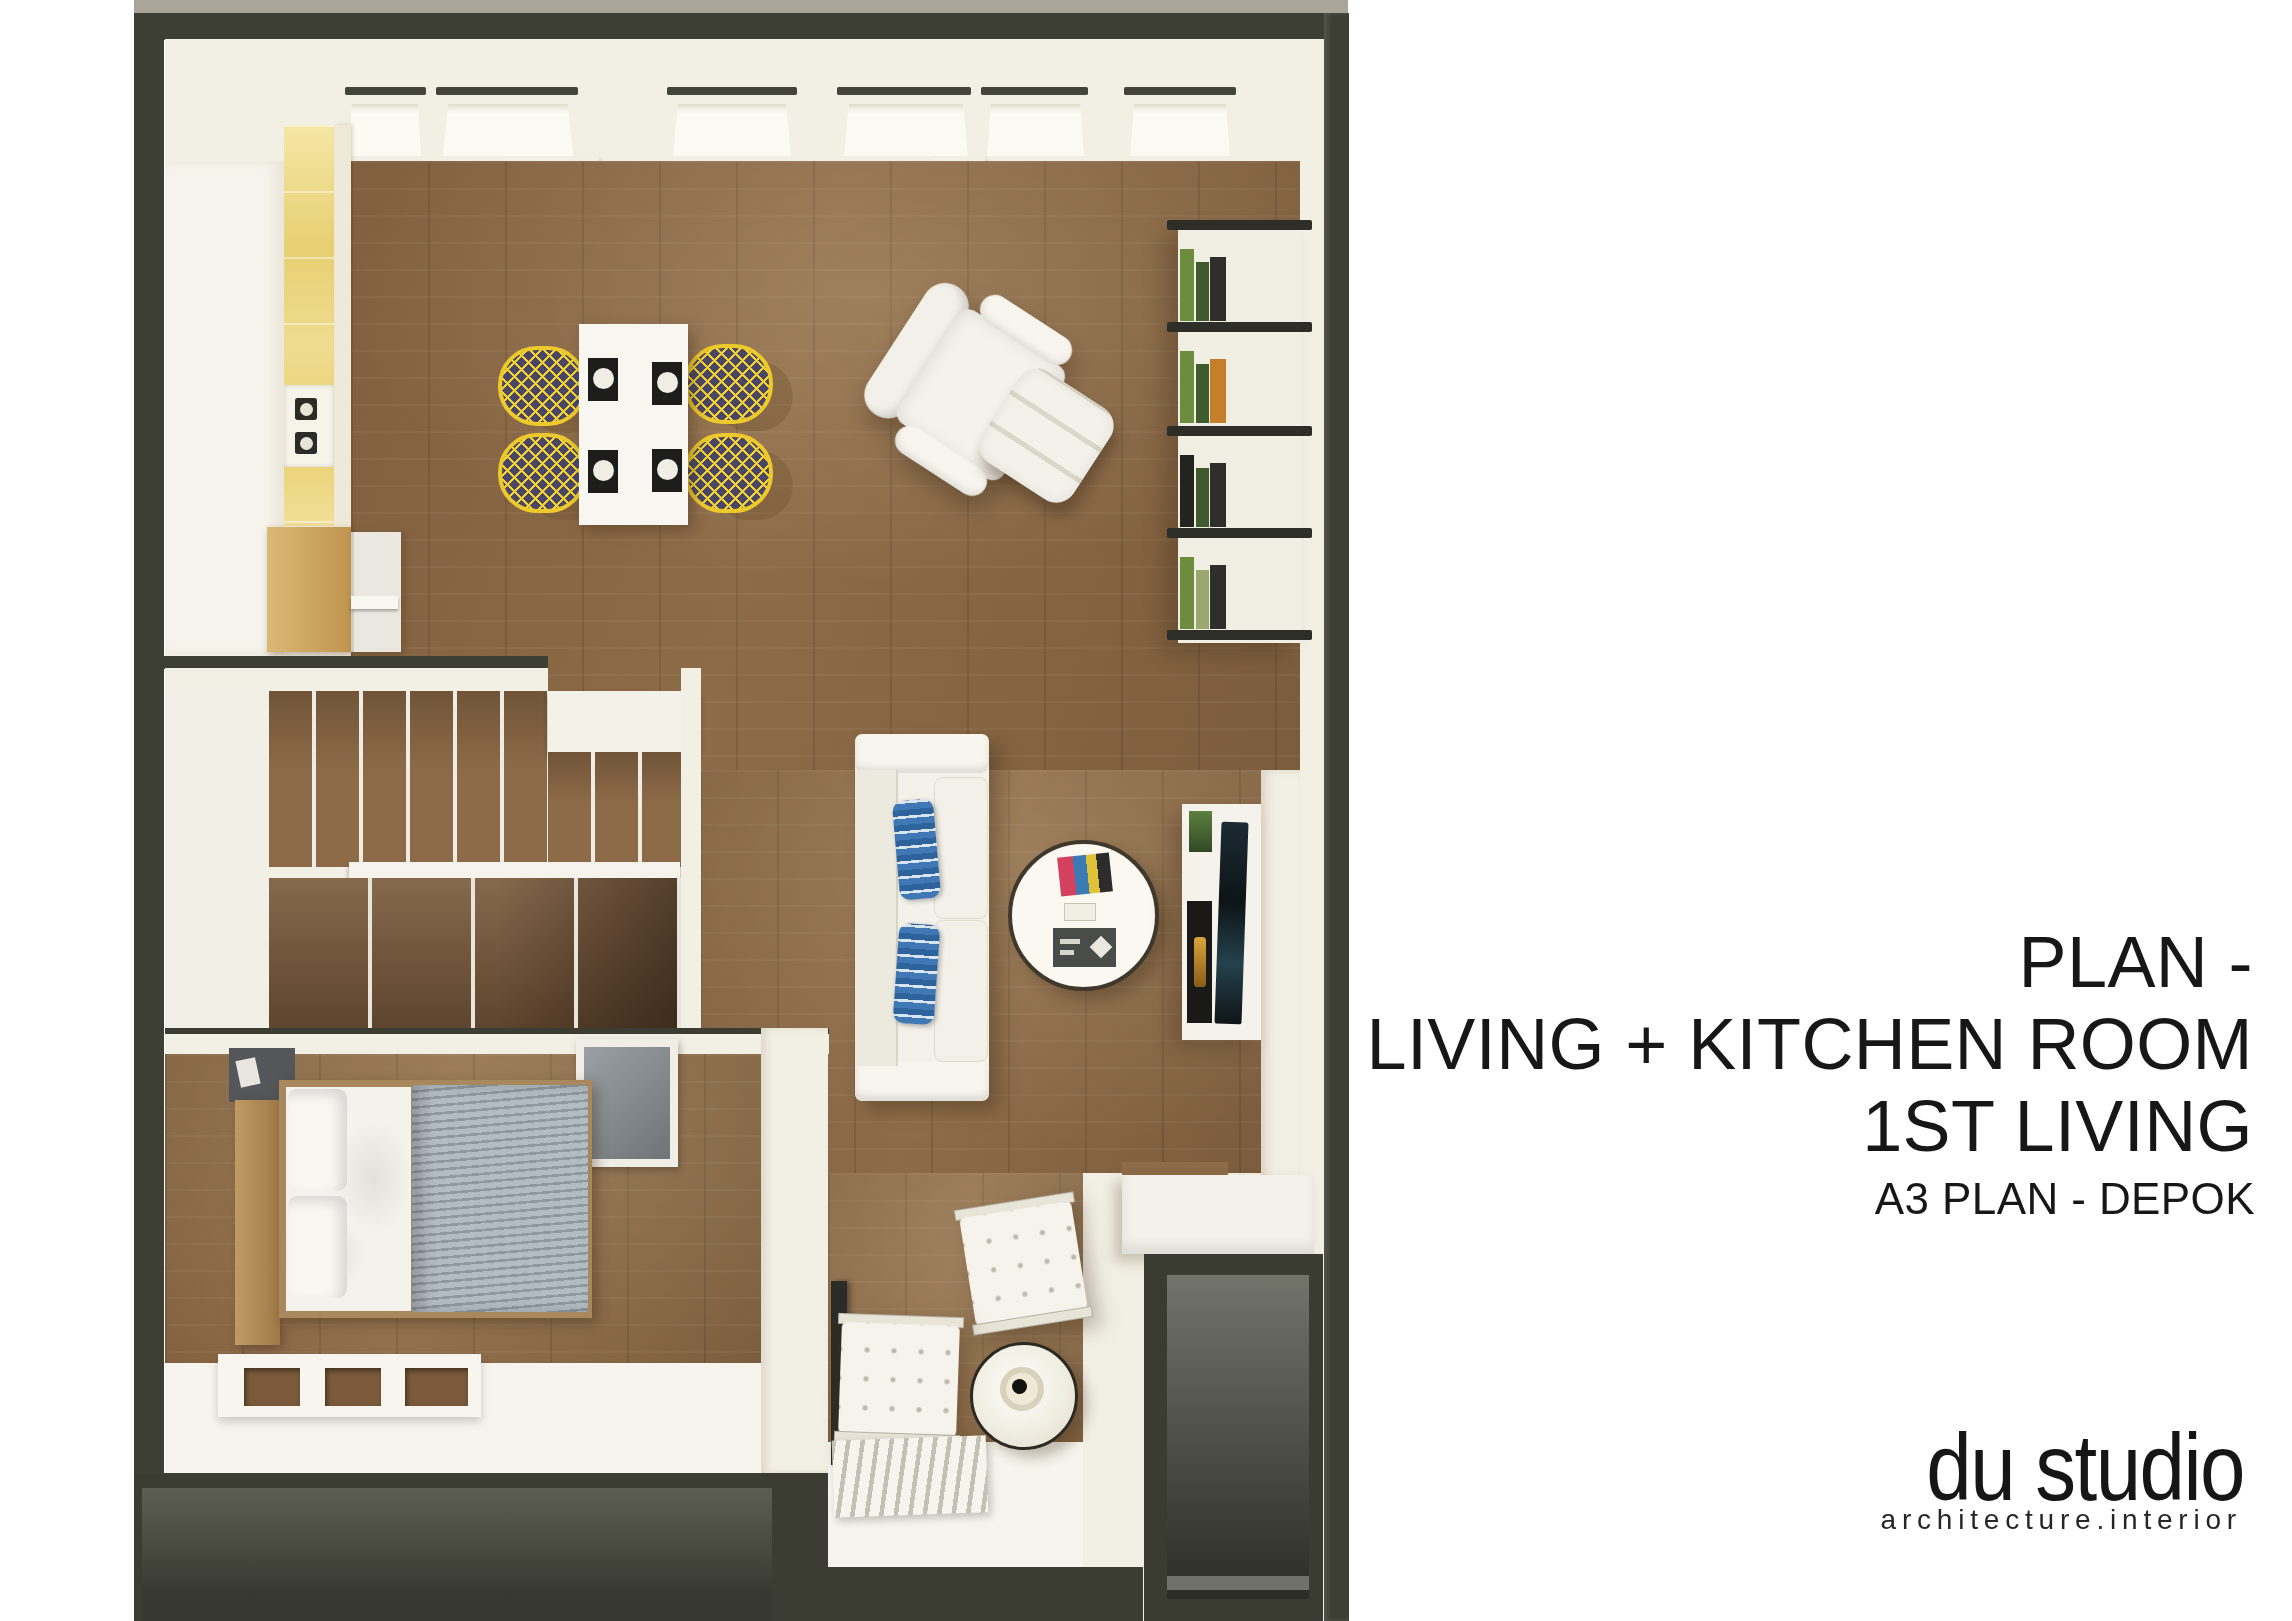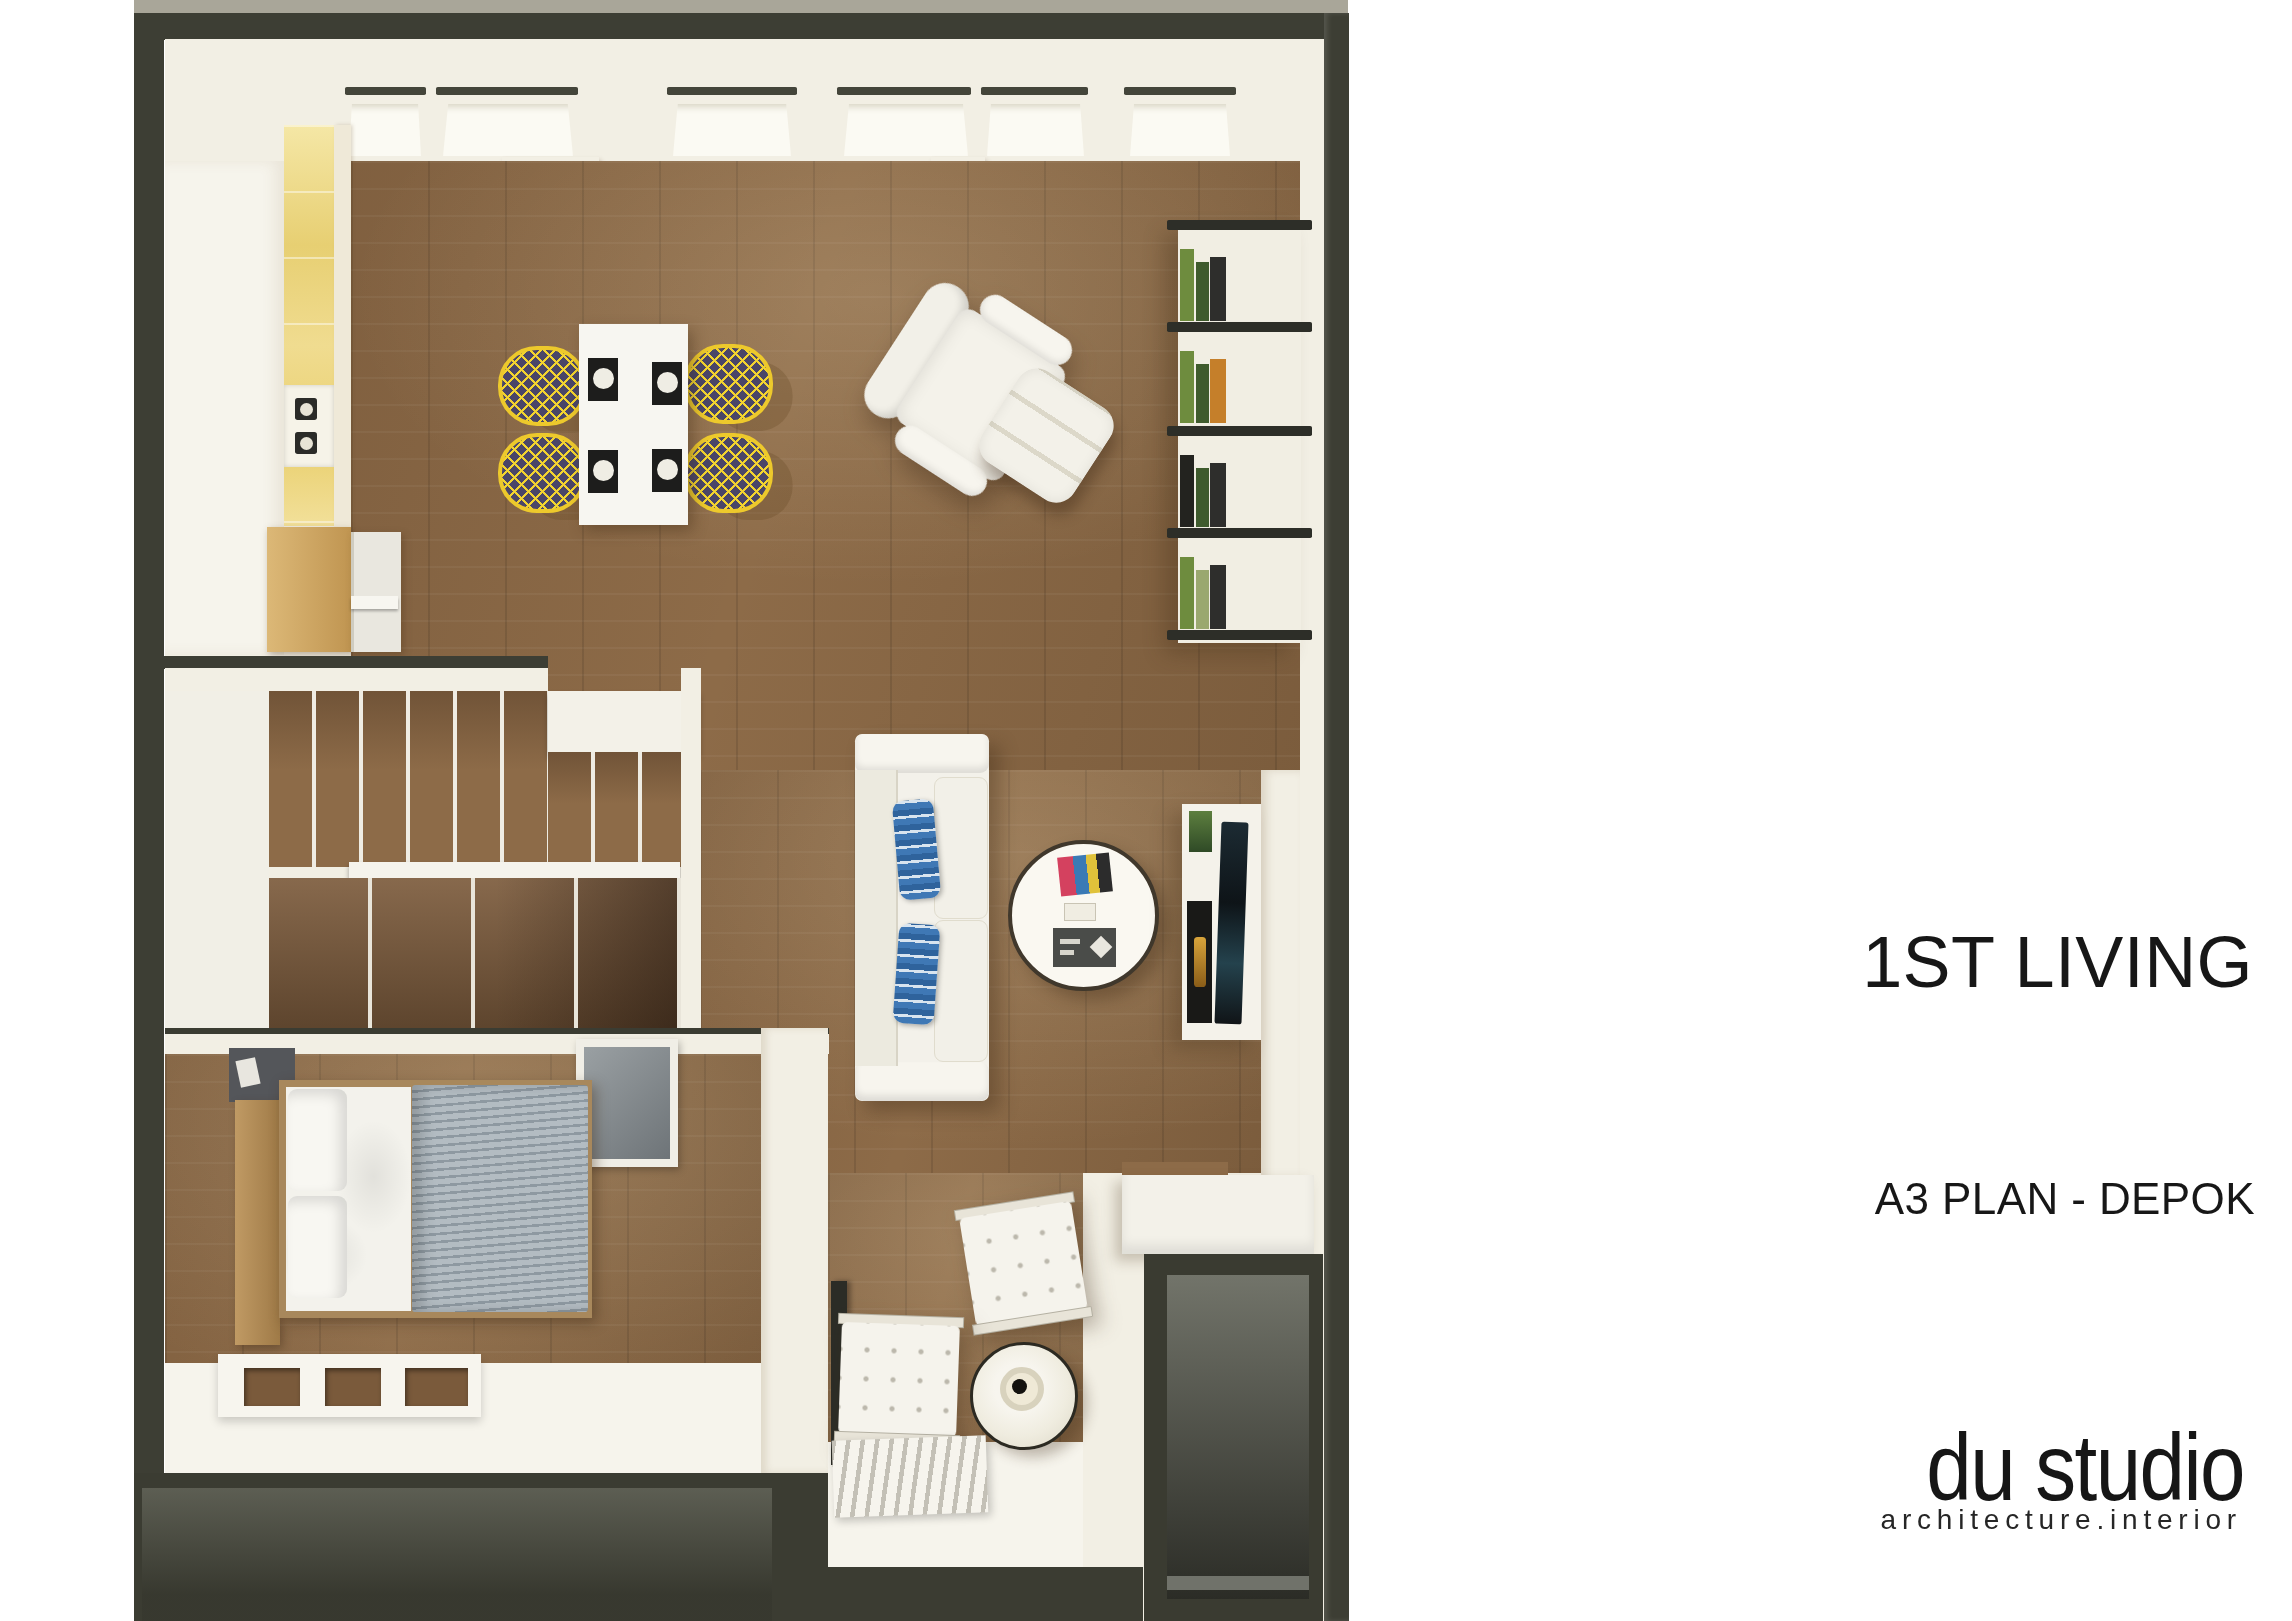--- a/index.html
+++ b/index.html
@@ -407,20 +407,22 @@
     <div class="abs extbl"></div>
     <div class="abs extblin"></div>
     <div class="abs extbc"></div>
     <div class="abs terrace"></div>
     <div class="abs terrin"></div>
     <div class="abs terrbar"></div>
     <div class="abs wall-right"></div>
   </div>
 
   <div class="abs titleblock">
+    <div>PLAN -</div>
+    <div>LIVING + KITCHEN ROOM</div>
     <div>1ST LIVING</div>
   </div>
   <div class="abs subtitle">A3 PLAN - DEPOK</div>
 
   <div class="abs logoname">du studio</div>
   <div class="abs logotag">architecture.interior</div>
 
 </div>
 
 

